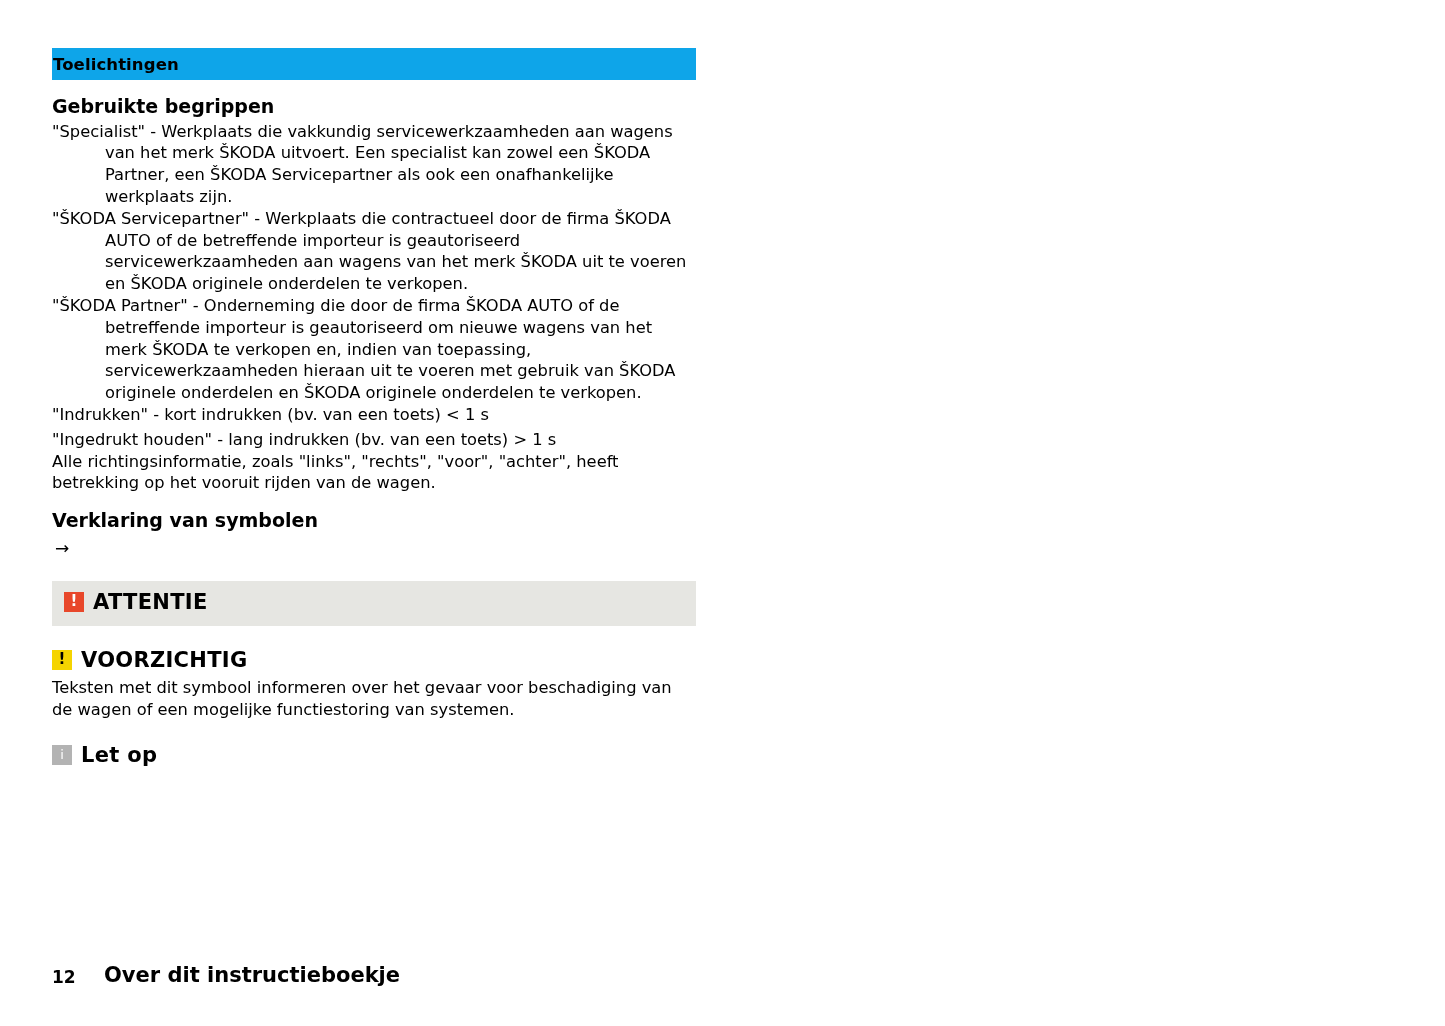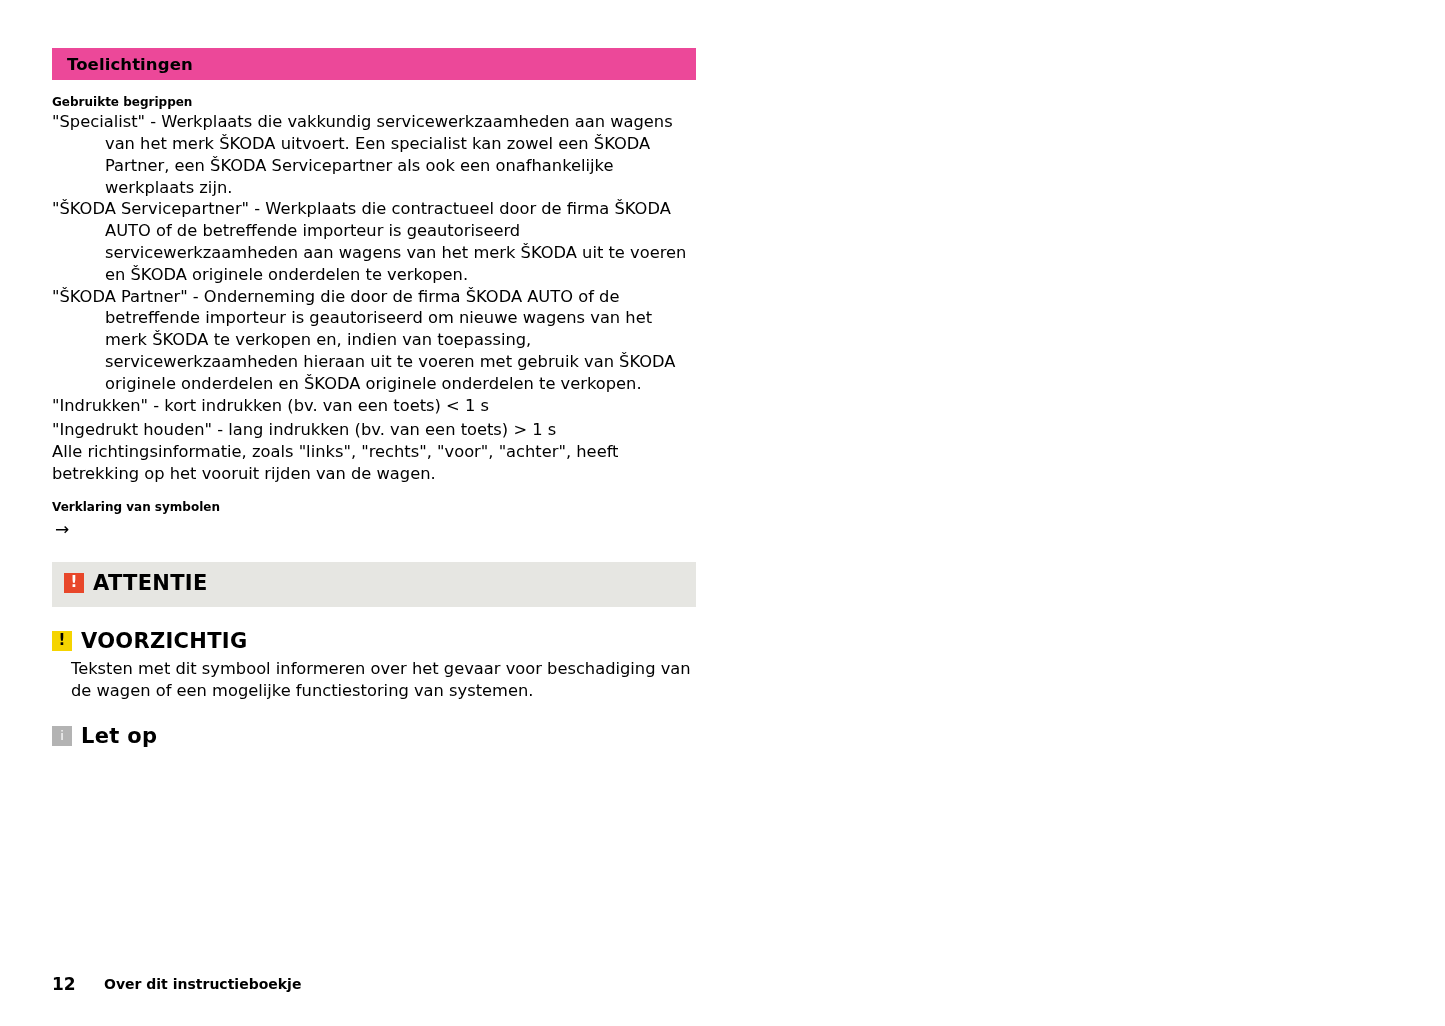--- a/index.html
+++ b/index.html
@@ -24,38 +24,38 @@
   }
   .content {
     position: absolute;
     left: 52px;
     top: 48px;
     width: 644px;
   }
 
   
   .section-bar {
-    background: #ec4899;
+    background: #0ea5e9;
     height: 32px;
     display: flex;
     align-items: center;
-    padding-left: 15px;
+    padding-left: 1px;
     box-sizing: border-box;
     width: 644px;
   }
   .section-bar .title {
     font-size: 16.5px;
     font-weight: bold;
     color: #000;
     letter-spacing: 0.1px;
   }
 
   
   .subhead {
-    font-size: 12px;
+    font-size: 19px;
     font-weight: bold;
     margin-top: 14px;
     margin-bottom: 1px;
     line-height: 1.35;
   }
 
   
   .defin {
     font-size: 16.3px;
     line-height: 21.8px;
@@ -133,39 +133,37 @@
   .box-body b { font-weight: bold; }
 
   
   .plain-box {
     width: 644px;
     margin-top: 22px;
   }
   .plain-box .box-body {
     padding-left: 0;
     margin-top: 5px;
-    margin-left: 19px;
   }
 
   
   .footer {
     position: absolute;
     left: 52px;
     top: 963px;
     display: flex;
-    align-items: center;
-    margin-top: 11px;
+    align-items: flex-end;
   }
   .footer .pagenum {
     font-size: 17px;
     font-weight: bold;
     width: 52px;
   }
   .footer .foot-title {
-    font-size: 14px;
+    font-size: 21px;
     font-weight: bold;
   }
 </style>
 </head>
 <body>
 
 <div class="page">
   <div class="content">
 
     <div class="section-bar">

